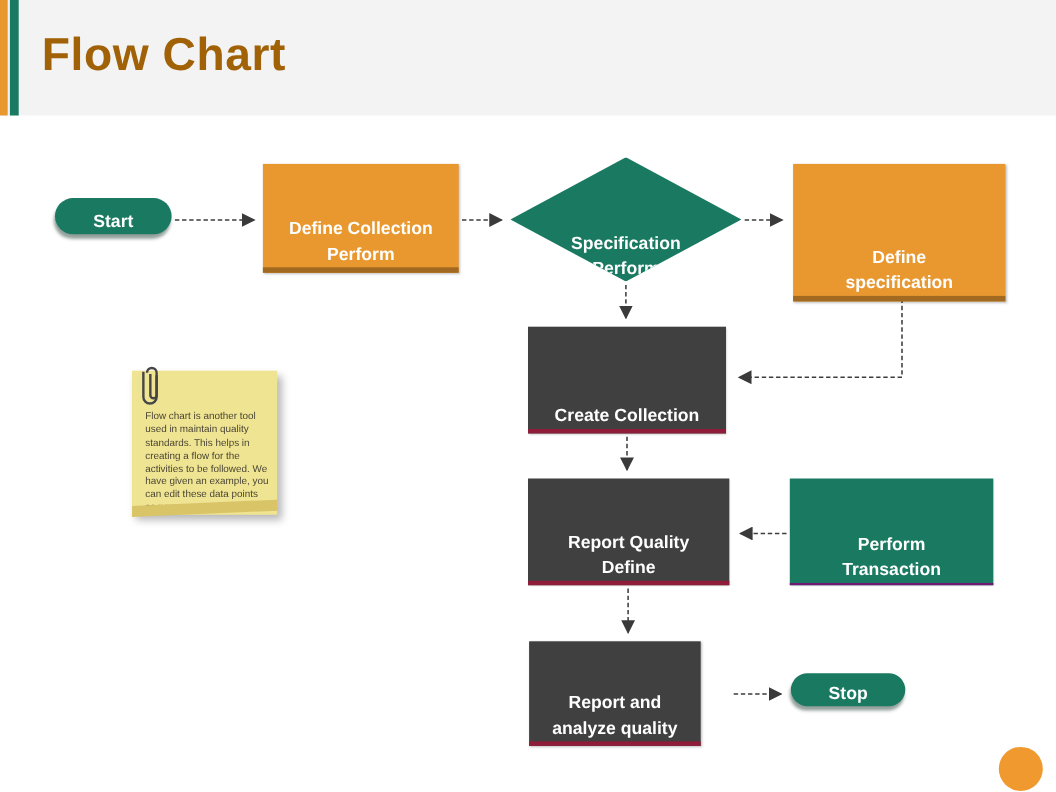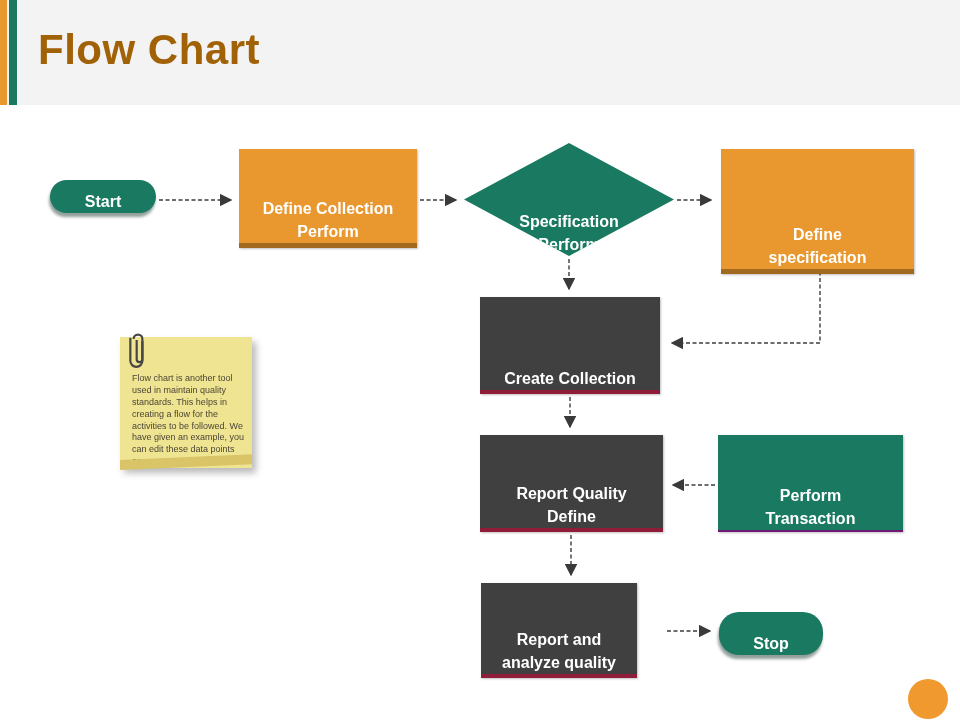--- a/index.html
+++ b/index.html
@@ -26,21 +26,21 @@
 
   
   #n-start{left:50px;top:180px;width:106px;height:33px;}
   #n-dce{left:239px;top:149px;width:178px;height:99px;}
   #n-spec{left:464px;top:143px;width:210px;height:113px;}
   #n-ds{left:721px;top:149px;width:193px;height:125px;}
   #n-ccp{left:480px;top:297px;width:180px;height:97px;}
   #n-cqr{left:480px;top:435px;width:183px;height:97px;}
   #n-pt{left:718px;top:435px;width:185px;height:97px;}
   #n-rar{left:481px;top:583px;width:156px;height:95px;}
-  #n-stop{left:719px;top:612px;width:104px;height:43px;}
+  #n-stop{left:719px;top:612px;width:104px;height:30px;}
 
   
   #connectors{position:absolute;left:0;top:0;width:960px;height:720px;pointer-events:none;}
 
   
   .sticky-note{position:absolute;left:120px;top:337px;width:132px;height:131px;background:#EFE492;
                box-shadow:4px 5px 7px rgba(0,0,0,0.28);}
   .sticky-note::before{content:"";position:absolute;right:-4px;bottom:-7px;width:126px;height:26px;
                background:#F4ECA9;transform:rotate(2.5deg);z-index:-1;}
   .sticky-note::after{content:"";position:absolute;left:0;bottom:-2px;width:132px;height:10px;

